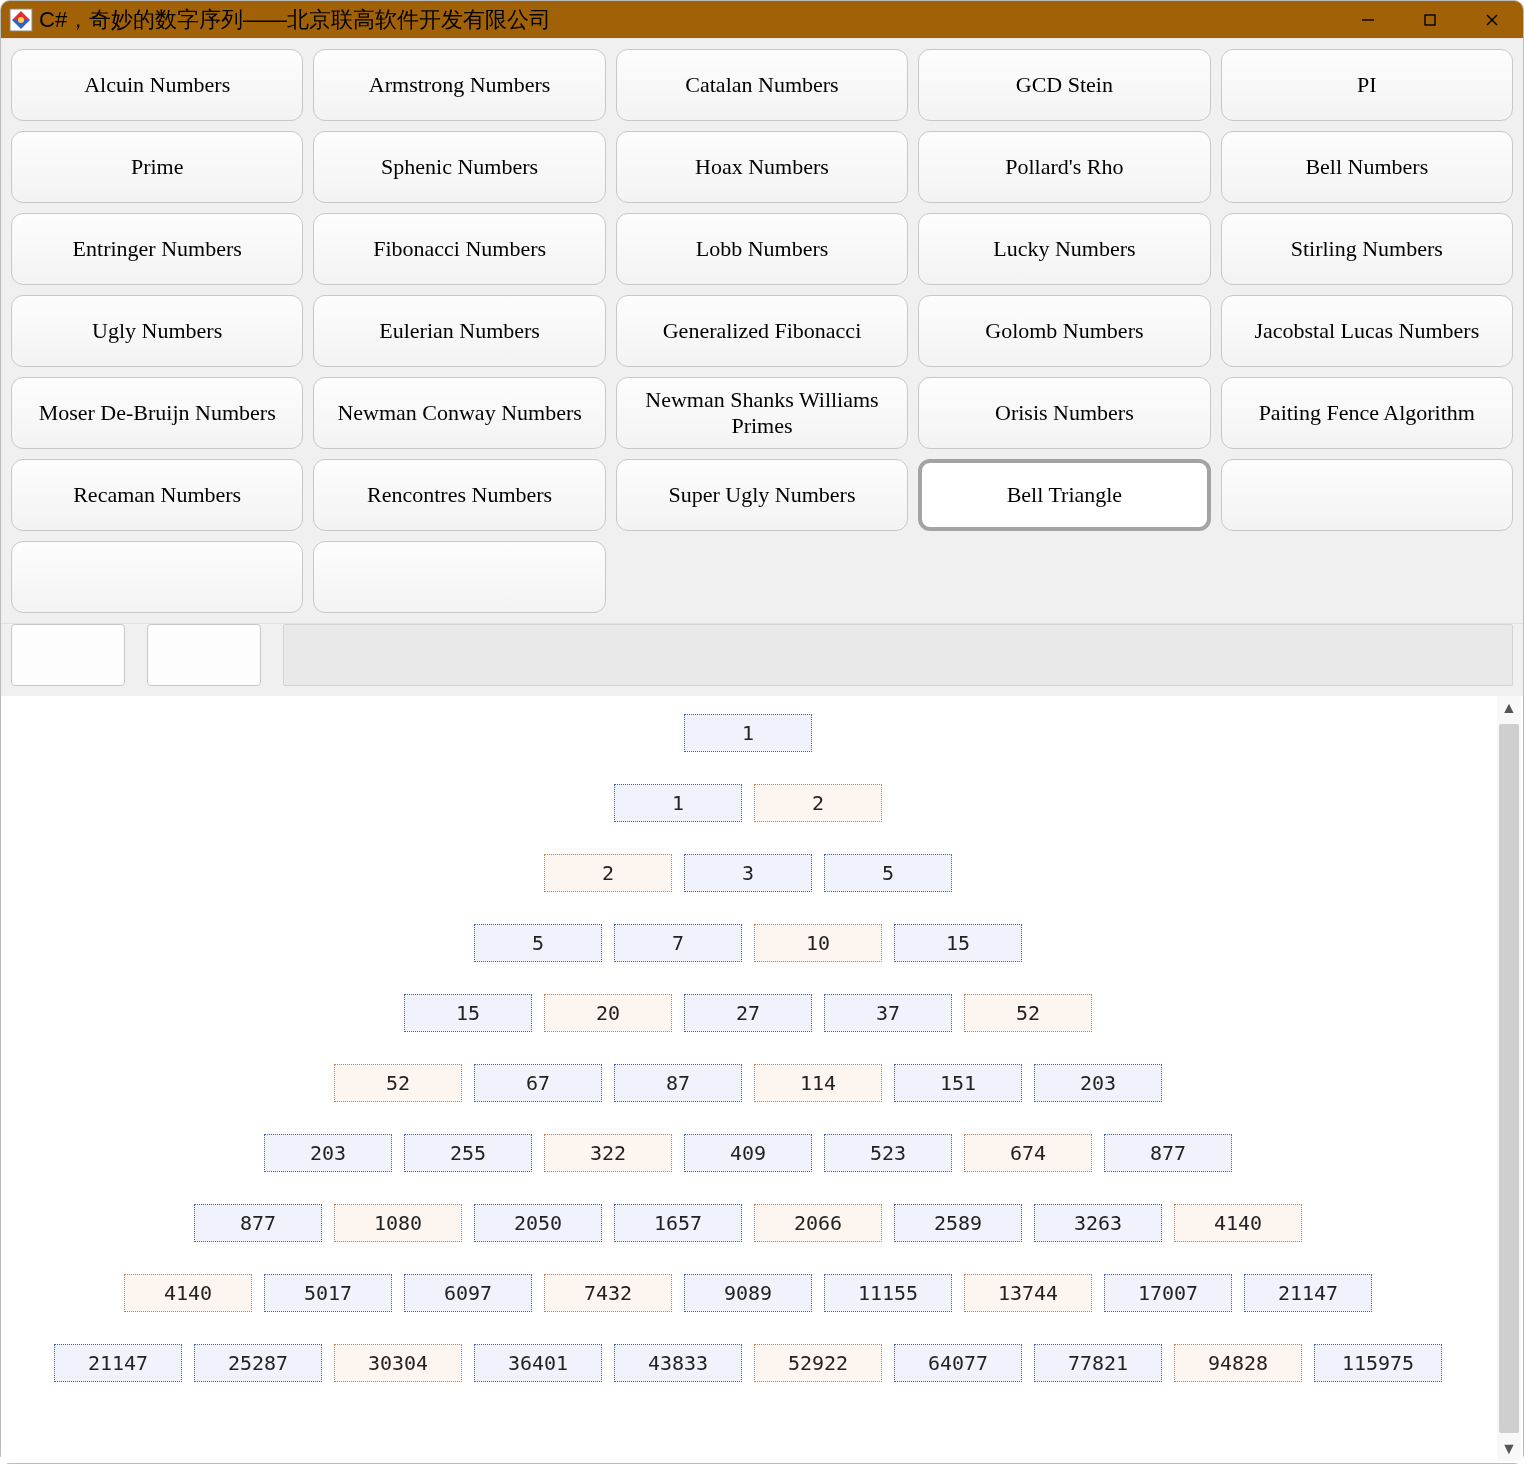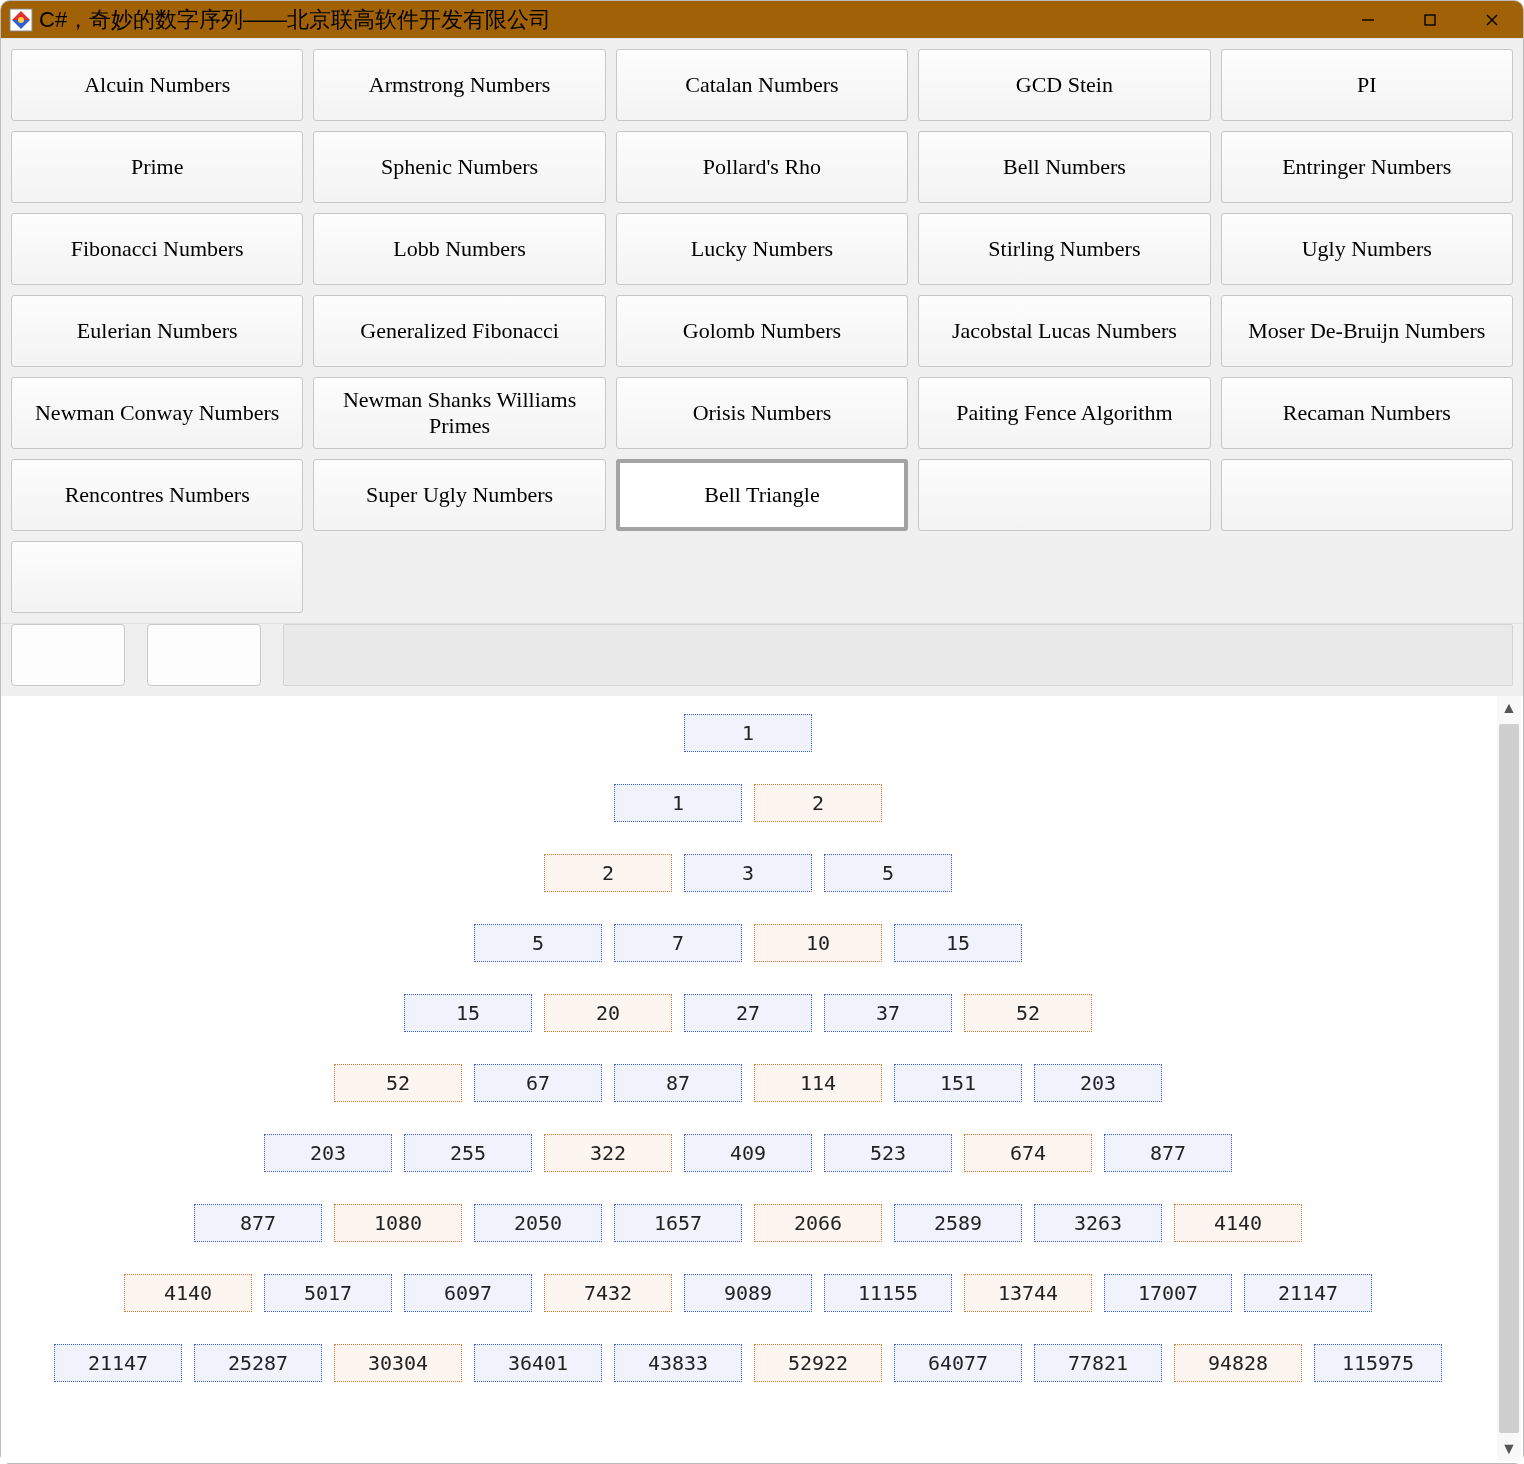--- a/index.html
+++ b/index.html
@@ -6,21 +6,21 @@
 html, body { width: 1524px; height: 1464px; font-family: "SimSun", "NSimSun", "FangSong", serif; background: #fff; overflow: hidden; }
 .window { width: 100%; height: 100%; border: 1px solid #bbb; border-radius: 10px; display: flex; flex-direction: column; background: #a16207; }
 .titlebar { height: 38px; display: flex; align-items: center; padding: 0 0 0 2px; border-bottom: 1px solid #e6e6e6; }
 .app-icon { width: 24px; height: 24px; margin: 0 6px 0 6px; display:flex; align-items:center; justify-content:center; }
 .app-icon svg { width: 24px; height: 24px; }
 .title-text { flex: 1; font-size: 22px; font-family: "Microsoft YaHei", "SimSun", sans-serif; color: #000; }
 .win-controls { display: flex; height: 100%; }
 .win-btn { width: 62px; height: 100%; display:flex; align-items:center; justify-content:center; font-size: 22px; color:#000; cursor:pointer; }
 
 .toolbar { background: #f0f0f0; padding: 10px; display: grid; grid-template-columns: repeat(5, 1fr); gap: 10px; border-bottom: 1px solid #e0e0e0; }
-.btn { background: linear-gradient(#fdfdfd,#f3f3f3); border: 1px solid #c8c8c8; border-radius: 3px; height: 72px; display:flex; align-items:center; justify-content:center; text-align:center; font-size: 22px; line-height: 1.2; padding: 4px 14px; cursor:pointer; font-family: "SimSun","NSimSun",serif; }
+.btn { background: linear-gradient(#fdfdfd,#f3f3f3); border: 1px solid #c8c8c8; border-radius: 12px; height: 72px; display:flex; align-items:center; justify-content:center; text-align:center; font-size: 22px; line-height: 1.2; padding: 4px 14px; cursor:pointer; font-family: "SimSun","NSimSun",serif; }
 .btn.selected { border: 4px solid #a3a3a3; background:#fff; }
 
 .status-row { background:#f0f0f0; padding: 0 10px 10px 10px; display:flex; gap:22px; align-items:stretch; }
 .small-btn { width: 114px; height: 62px; background:#fdfdfd; border:1px solid #c8c8c8; border-radius:4px; cursor:pointer; }
 .status-bar { flex:1; height:62px; background:#e9e9e9; border:1px solid #d4d4d4; border-radius:2px; }
 
 .content { flex:1; position:relative; overflow:hidden; background:#fff; }
 .triangle-area { position:absolute; top:0; left:0; right:28px; bottom:0; padding: 18px 6px 8px 6px; display:flex; flex-direction:column; align-items:center; gap:32px; }
 .tri-row { display:flex; gap:12px; justify-content:center; }
 .cell { width: 128px; height: 38px; display:flex; align-items:center; justify-content:center; font-size: 20px; font-family: "SimSun","NSimSun",monospace; color:#222; }
@@ -68,20 +68,21 @@
   </div>
 
   <div class="toolbar" id="toolbar">
       <div class="btn">Alcuin Numbers</div>
       <div class="btn">Armstrong Numbers</div>
       <div class="btn">Catalan Numbers</div>
       <div class="btn">GCD Stein</div>
       <div class="btn">PI</div>
       <div class="btn">Prime</div>
       <div class="btn">Sphenic Numbers</div>
+      <div class="btn">Hoax Numbers</div>
       <div class="btn">Pollard's Rho</div>
       <div class="btn">Bell Numbers</div>
       <div class="btn">Entringer Numbers</div>
       <div class="btn">Fibonacci Numbers</div>
       <div class="btn">Lobb Numbers</div>
       <div class="btn">Lucky Numbers</div>
       <div class="btn">Stirling Numbers</div>
       <div class="btn">Ugly Numbers</div>
       <div class="btn">Eulerian Numbers</div>
       <div class="btn">Generalized Fibonacci</div>

